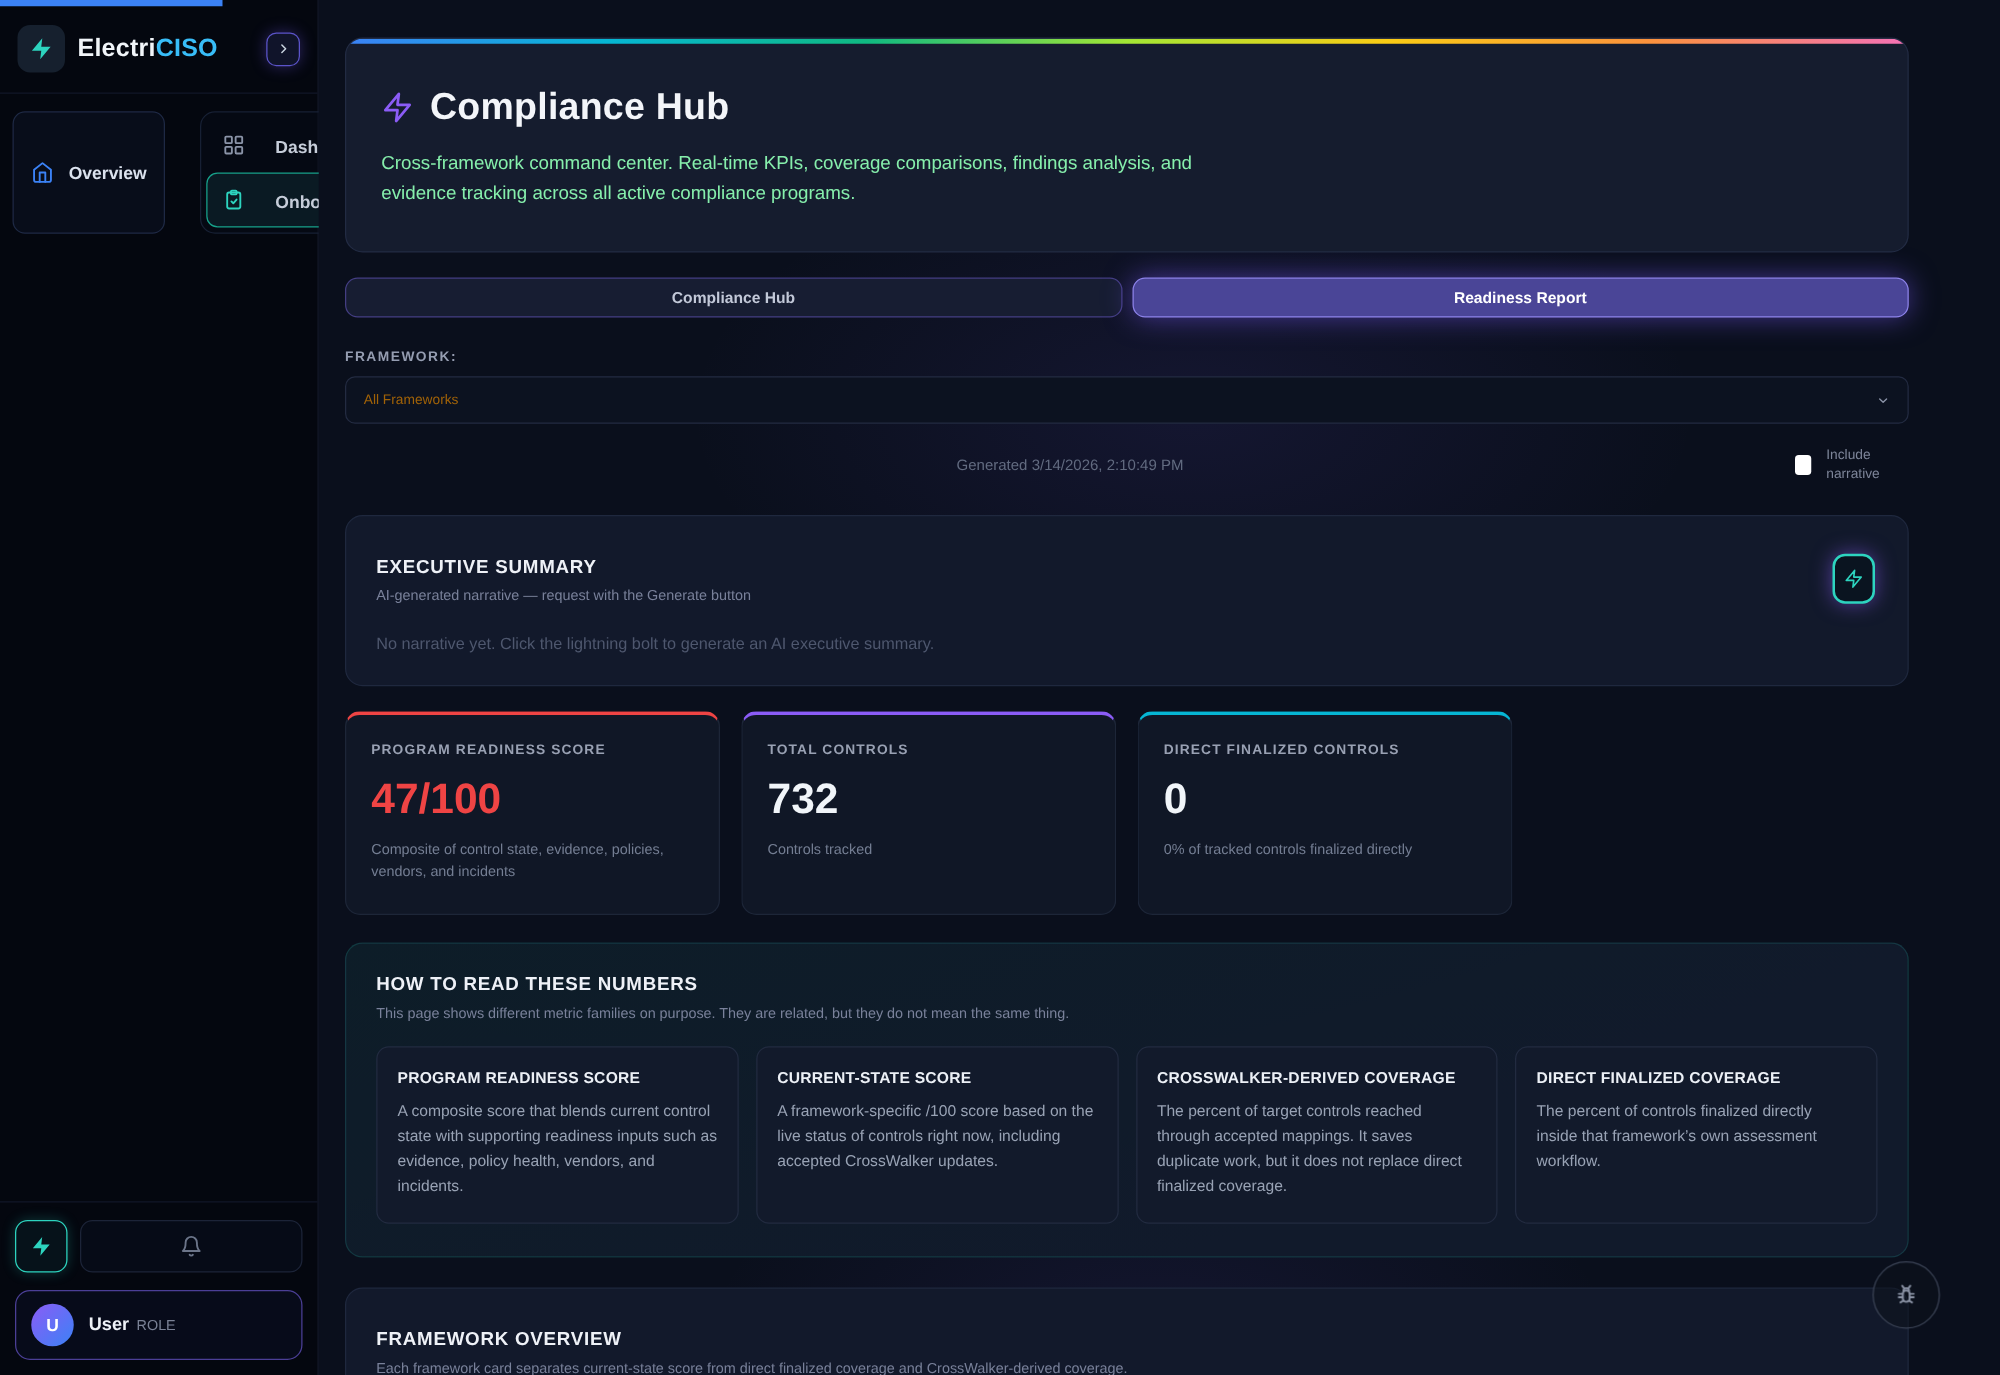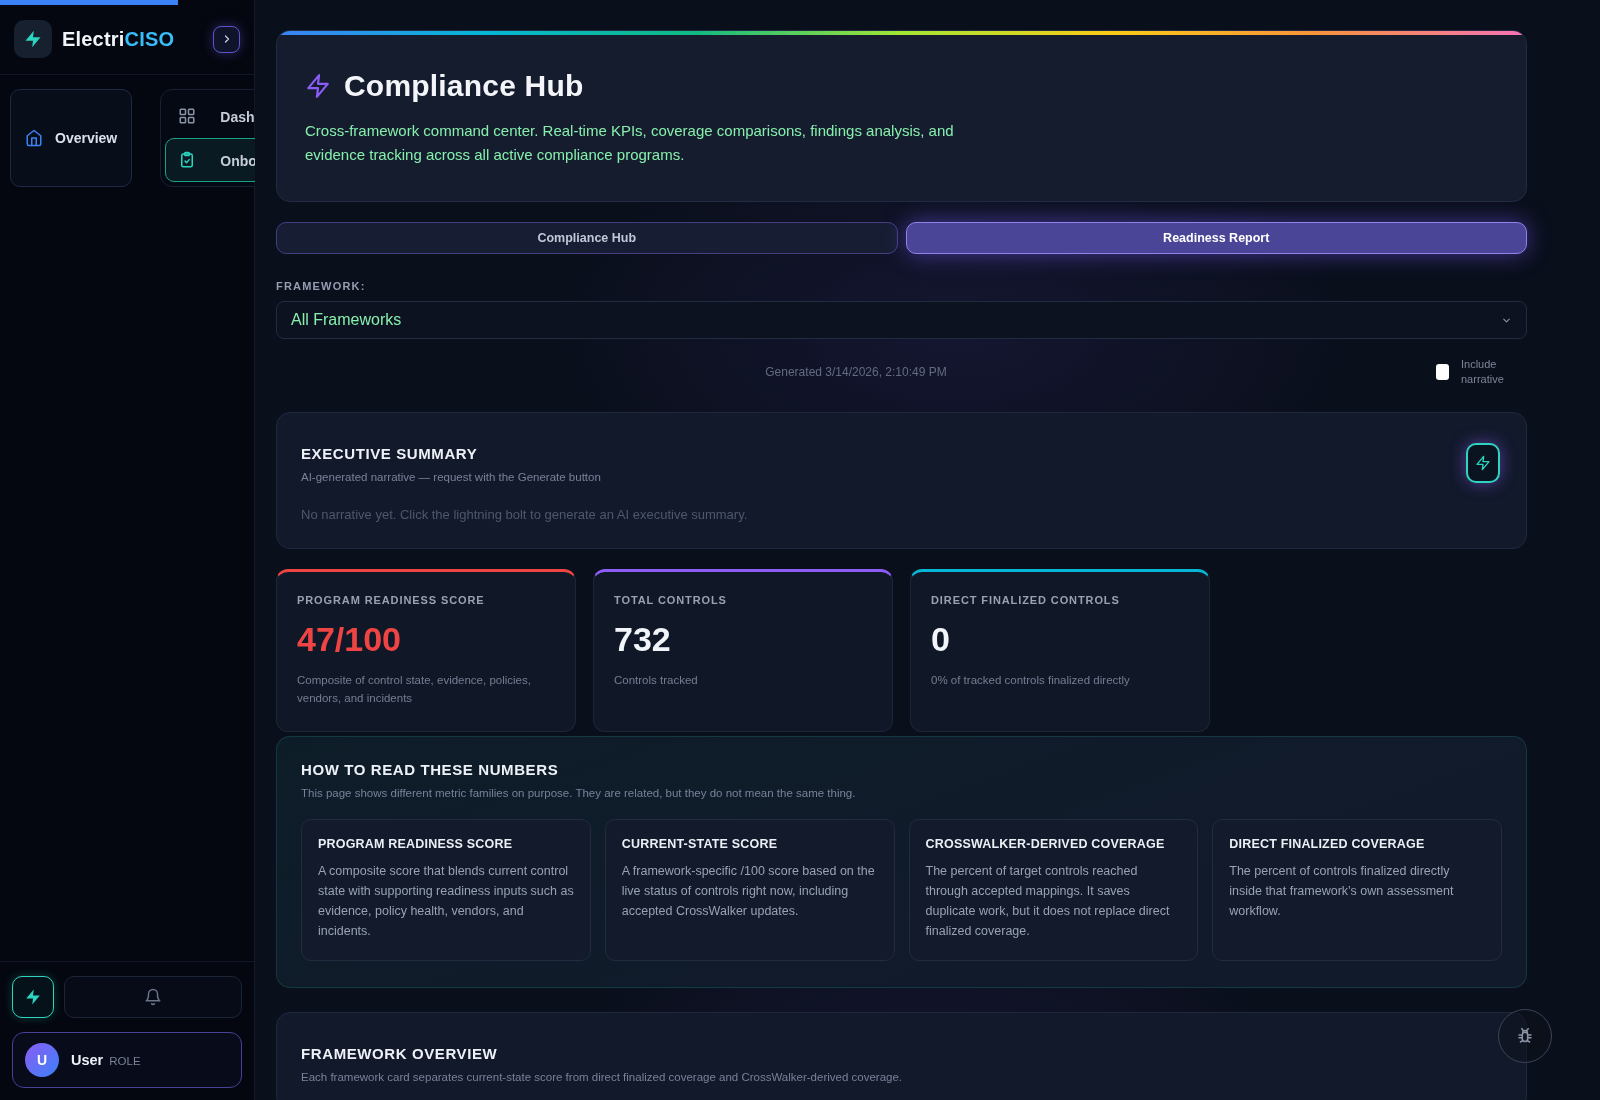--- a/index.html
+++ b/index.html
@@ -110,21 +110,21 @@
     background:#4a4597; border:1px solid #8d83ea; color:#ffffff;
     box-shadow:0 0 22px rgba(124,92,255,.5);
   }
 
   .fw-label { margin-top:26px; font-size:11px; font-weight:700; letter-spacing:1.2px; color:#959db1; }
   .fw-select {
     margin-top:9px; height:38px; border-radius:8px; background:#0c1220;
     border:1px solid #232b41; display:flex; align-items:center; justify-content:space-between;
     padding:0 14px; cursor:pointer;
   }
-  .fw-select .val { font-size:16px; color:#86efac; }
+  .fw-select .val { font-size:11px; color:#a16207; }
 
   .meta-row { margin-top:18px; display:flex; align-items:center; }
   .generated { flex:1; text-align:center; font-size:12px; color:#626b80; }
   .narrative-check {
     width:13px; height:16px; background:#ffffff; border-radius:3px; cursor:pointer;
   }
   .narrative-lbl { width:52px; font-size:11px; color:#7d8599; line-height:1.4; margin:0 14px 0 12px; }
   .export-btn {
     display:flex; align-items:center; gap:9px; padding:9px 16px; border-radius:8px;
     background:#1b1735; border:1px solid #544bc0; color:#b5adf7;
@@ -147,21 +147,21 @@
   .kpi-row { margin-top:20px; display:grid; grid-template-columns:repeat(4,1fr); gap:17px; }
   .kpi-card {
     background:#101726; border:1px solid #1d2638; border-top:3px solid #888;
     border-radius:12px; padding:22px 20px 24px 20px;
   }
   .kpi-label { font-size:11px; font-weight:700; letter-spacing:.9px; color:#99a1b3; }
   .kpi-value { margin-top:14px; font-size:34px; font-weight:800; color:#f1f5f9; }
   .kpi-desc { margin-top:13px; font-size:11.5px; color:#747e93; line-height:1.55; }
 
   .howto {
-    margin-top:4px; border-radius:14px; padding:24px 24px 26px 24px;
+    margin-top:22px; border-radius:14px; padding:24px 24px 26px 24px;
     background:linear-gradient(160deg,#0d1d28 0%,#111a2b 70%);
     border:1px solid rgba(45,212,191,.16);
   }
   .info-grid { margin-top:20px; display:grid; grid-template-columns:repeat(4,1fr); gap:14px; }
   .info-card { background:#121a2b; border:1px solid #222b40; border-radius:10px; padding:17px 16px 19px 16px; }
   .info-title { font-size:12.5px; font-weight:800; color:#ecf0f6; letter-spacing:.2px; }
   .info-body { margin-top:11px; font-size:12.5px; color:#98a2b4; line-height:1.58; }
 
   .debug-fab {
     position:fixed; right:48px; bottom:37px; width:54px; height:54px; border-radius:50%;

